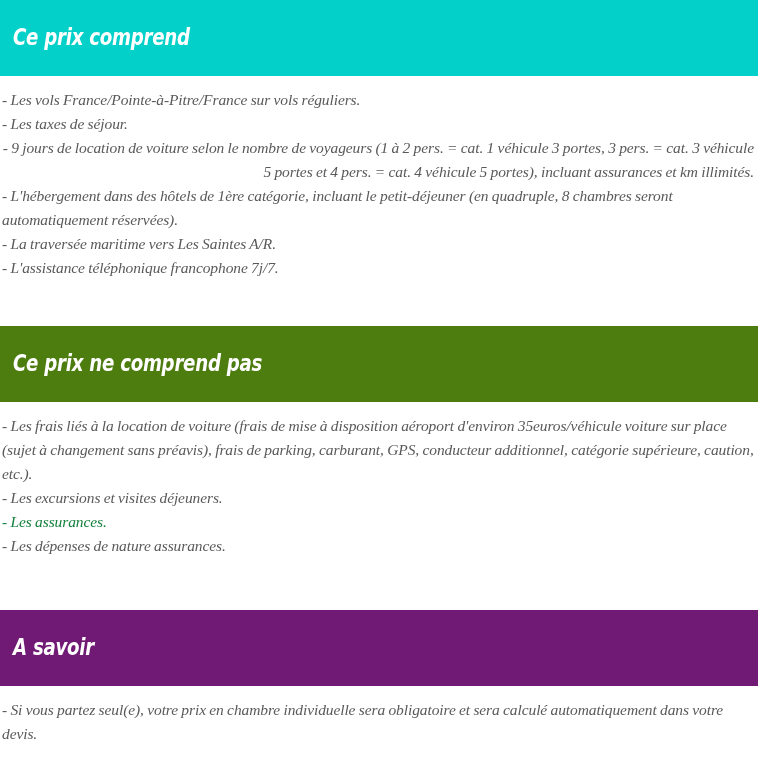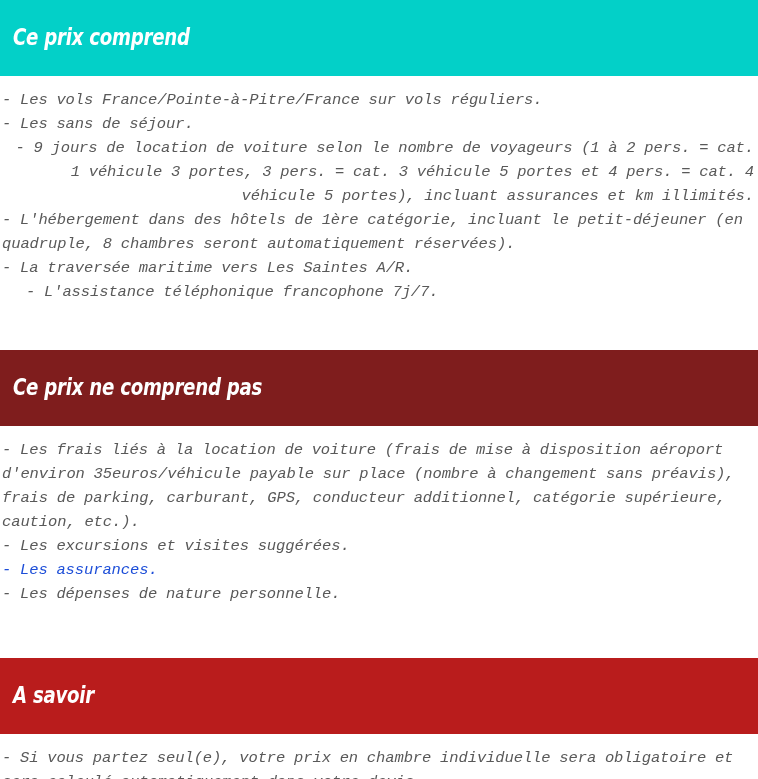--- a/index.html
+++ b/index.html
@@ -42,21 +42,21 @@
     transform: scaleX(0.88);
     transform-origin: left center;
     white-space: nowrap;
   }
   .section-body {
     padding: 12px 4px 0 2px;
     box-sizing: border-box;
   }
   .body-line {
     color: #595959;
-    font-family: Liberation Mono, monospace;
+    font-family: Liberation Serif, serif;
     font-style: italic;
     font-size: 15.5px;
     line-height: 24px;
     letter-spacing: -0.1px;
     margin: 0;
     padding: 0;
     text-align: left;
     word-spacing: -0.4px;
   }
   .spacer-after-1 { height: 46px; }
@@ -66,46 +66,46 @@
 <body style="background: rgb(255, 255, 255);">
 
 <div class="page">
 
   <section class="section">
     <div class="section-header" style="background: rgb(3, 208, 200);">
       <h2 class="section-header-title" style="color: rgb(255, 255, 255);">Ce prix comprend</h2>
     </div>
     <div class="section-body">
       <p class="body-line" style="color: rgb(89, 89, 89);">- Les vols France/Pointe-à-Pitre/France sur vols réguliers.</p>
-      <p class="body-line" style="color: rgb(89, 89, 89);">- Les sans de séjour.</p>
+      <p class="body-line" style="color: rgb(89, 89, 89);">- Les taxes de séjour.</p>
       <p class="body-line" style="color: rgb(89, 89, 89); text-align: right;">- 9 jours de location de voiture selon le nombre de voyageurs (1 à 2 pers. = cat. 1 véhicule 3 portes, 3 pers. = cat. 3 véhicule 5 portes et 4 pers. = cat. 4 véhicule 5 portes), incluant assurances et km illimités.</p>
       <p class="body-line" style="color: rgb(89, 89, 89);">- L'hébergement dans des hôtels de 1ère catégorie, incluant le petit-déjeuner (en quadruple, 8 chambres seront automatiquement réservées).</p>
       <p class="body-line" style="color: rgb(89, 89, 89);">- La traversée maritime vers Les Saintes A/R.</p>
-      <p class="body-line" style="color: rgb(89, 89, 89); margin-left: 24px;">- L'assistance téléphonique francophone 7j/7.</p>
+      <p class="body-line" style="color: rgb(89, 89, 89);">- L'assistance téléphonique francophone 7j/7.</p>
     </div>
   </section>
 
   <div class="spacer-after-1"></div>
 
   <section class="section">
-    <div class="section-header" style="background: #7f1d1d;">
+    <div class="section-header" style="background: #4d7c0f;">
       <h2 class="section-header-title" style="color: rgb(255, 255, 255);">Ce prix ne comprend pas</h2>
     </div>
     <div class="section-body">
-      <p class="body-line" style="color: rgb(89, 89, 89);">- Les frais liés à la location de voiture (frais de mise à disposition aéroport d'environ 35euros/véhicule payable sur place (nombre à changement sans préavis), frais de parking, carburant, GPS, conducteur additionnel, catégorie supérieure, caution, etc.).</p>
-      <p class="body-line" style="color: rgb(89, 89, 89);">- Les excursions et visites suggérées.</p>
-      <p class="body-line" style="color: #1d4ed8;">- Les assurances.</p>
-      <p class="body-line" style="color: rgb(89, 89, 89);">- Les dépenses de nature personnelle.</p>
+      <p class="body-line" style="color: rgb(89, 89, 89);">- Les frais liés à la location de voiture (frais de mise à disposition aéroport d'environ 35euros/véhicule voiture sur place (sujet à changement sans préavis), frais de parking, carburant, GPS, conducteur additionnel, catégorie supérieure, caution, etc.).</p>
+      <p class="body-line" style="color: rgb(89, 89, 89);">- Les excursions et visites déjeuners.</p>
+      <p class="body-line" style="color: #15803d;">- Les assurances.</p>
+      <p class="body-line" style="color: rgb(89, 89, 89);">- Les dépenses de nature assurances.</p>
     </div>
   </section>
 
   <div class="spacer-after-2"></div>
 
   <section class="section">
-    <div class="section-header" style="background: #b91c1c;">
+    <div class="section-header" style="background: #701a75;">
       <h2 class="section-header-title" style="color: rgb(255, 255, 255);">A savoir</h2>
     </div>
     <div class="section-body">
       <p class="body-line" style="color: rgb(89, 89, 89);">- Si vous partez seul(e), votre prix en chambre individuelle sera obligatoire et sera calculé automatiquement dans votre devis.</p>
 
     </div>
   </section>
 
 </div>
 

